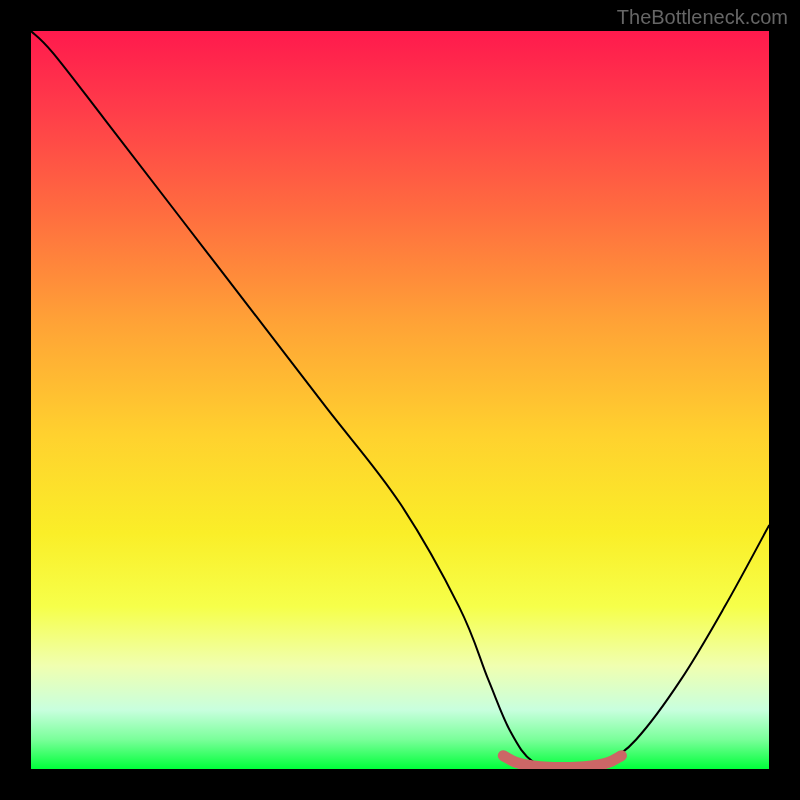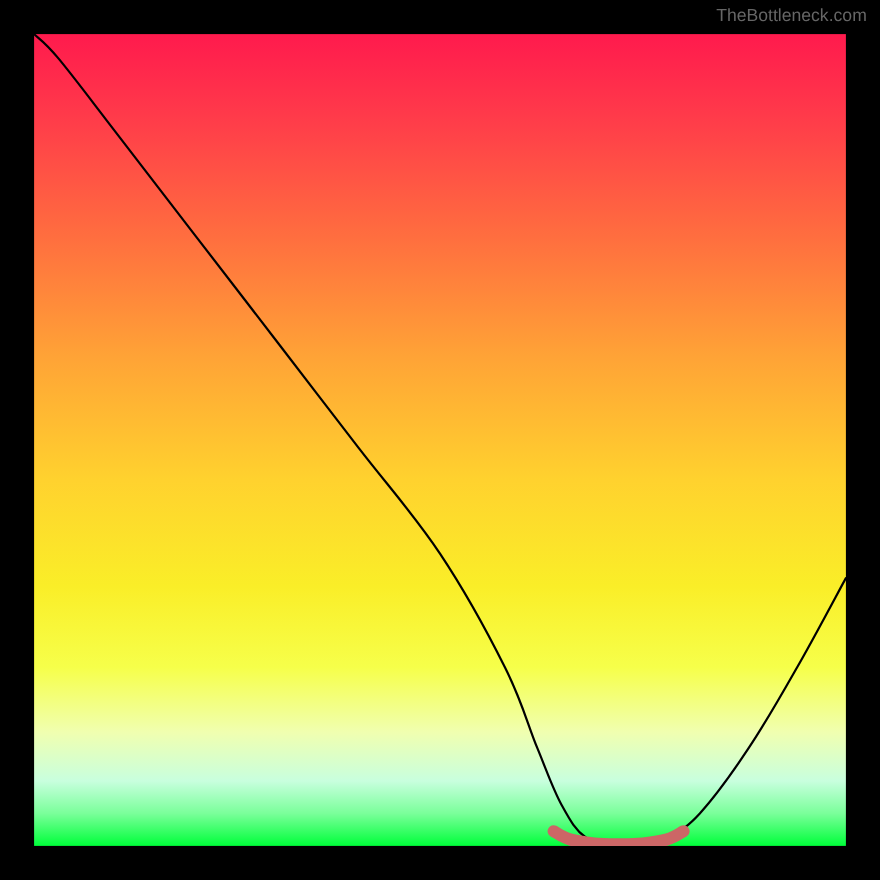--- a/index.html
+++ b/index.html
@@ -9,21 +9,21 @@
     height: 800px;
     background: #000;
     position: relative;
     font-family: Arial, sans-serif;
   }
   .watermark {
     position: absolute;
     top: 6px;
     right: 12px;
     color: #666;
-    font-size: 16px;
+    font-size: 20px;
     font-weight: 500;
     z-index: 5;
   }
   .plot-area {
     position: absolute;
     left: 31px;
     top: 31px;
     width: 738px;
     height: 738px;
   }

